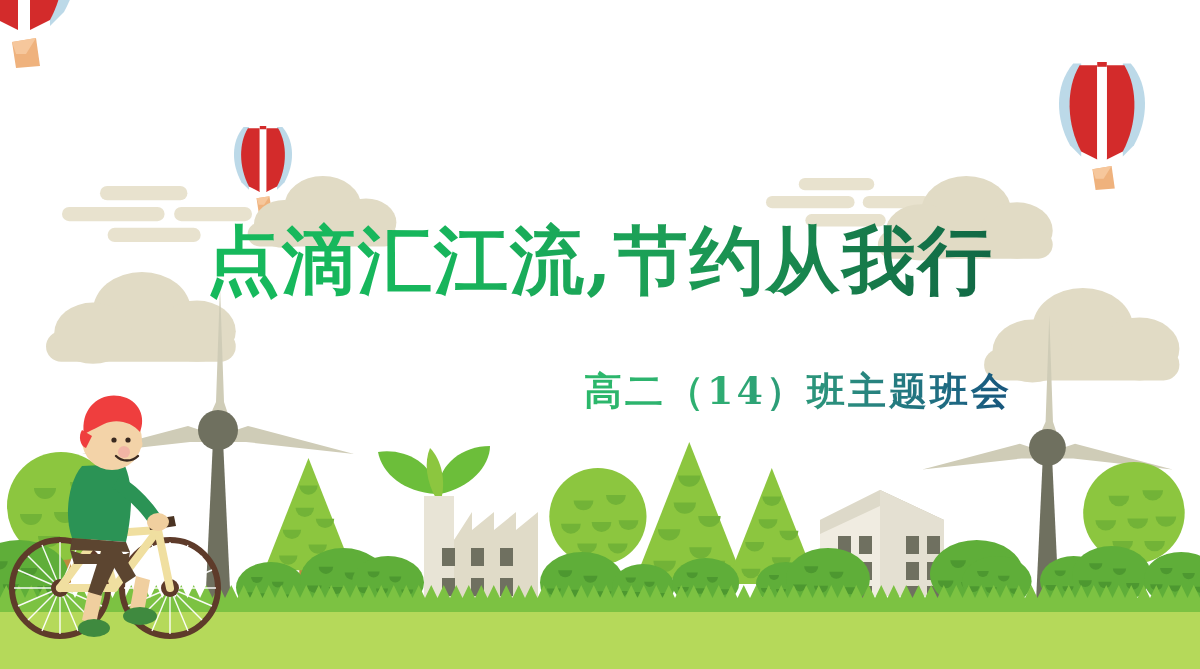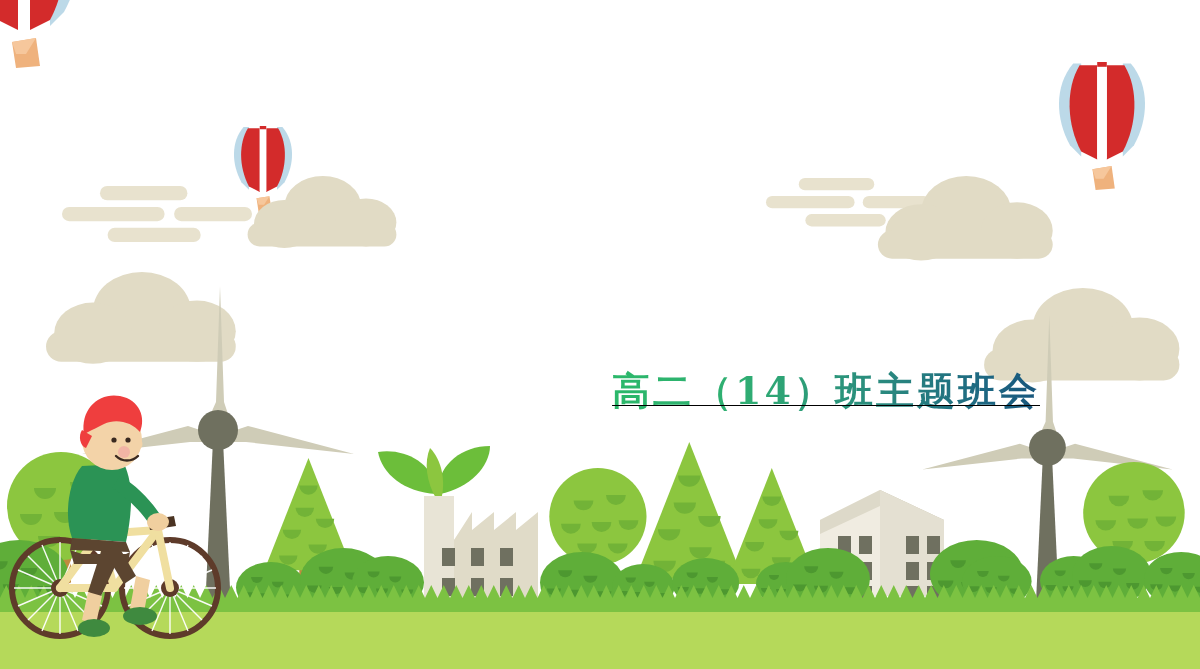--- a/index.html
+++ b/index.html
@@ -19,21 +19,21 @@
   #main-title{
     display:inline-block;
     font-family:"DejaVu Serif","Liberation Serif",serif;
     font-size:74px;line-height:1.05;font-weight:700;letter-spacing:2px;
     background:linear-gradient(90deg,#16b95c 0%,#17b65c 28%,#1c9e56 58%,#16794a 85%,#116845 100%);
     -webkit-background-clip:text;background-clip:text;color:transparent;
     -webkit-text-fill-color:transparent;
     white-space:nowrap;
   }
   #subtitle-block{
-    position:absolute;right:160px;top:366px;z-index:40;pointer-events:none;text-decoration:underline;
+    position:absolute;right:188px;top:366px;z-index:40;pointer-events:none;
   }
   #subtitle{
     font-family:"DejaVu Serif","Liberation Serif",serif;
     font-size:38px;font-weight:700;letter-spacing:3px;white-space:nowrap;
     background:linear-gradient(90deg,#2bb86a 0%,#2fae72 30%,#2a8b7e 62%,#1d6682 88%,#17557c 100%);
     -webkit-background-clip:text;background-clip:text;color:transparent;
     -webkit-text-fill-color:transparent;
   }
 </style>
 </head>
@@ -339,18 +339,21 @@
       <path d="M76,42 C72,16 92,0 112,4 C132,8 138,26 132,40 C124,30 108,26 96,32 C88,36 80,40 76,42 Z" fill="#ef3e3e"></path>
       <path d="M74,38 C70,44 72,54 78,56 L84,44 Z" fill="#ef3e3e"></path>
       <circle cx="120" cy="48" r="2.6" fill="#3a2a20"></circle>
       <circle cx="106" cy="48" r="2.6" fill="#3a2a20"></circle>
       <circle cx="116" cy="60" r="6" fill="#f0a9a4" opacity="0.75"></circle>
       <path d="M108,64 C114,70 124,70 130,64" stroke="#3a2a20" stroke-width="2.4" fill="none" stroke-linecap="round"></path>
       <path d="M130,46 C136,48 136,56 130,58" fill="#f3d3a8"></path>
     </g>
   </svg>
 
+  <div id="title-block">
+    <span id="main-title">点滴汇江流,节约从我行</span>
+  </div>
 
   <div id="subtitle-block">
     <span id="subtitle">高二（14）班主题班会</span>
   </div>
 
 </div>
 
 </body></html>

